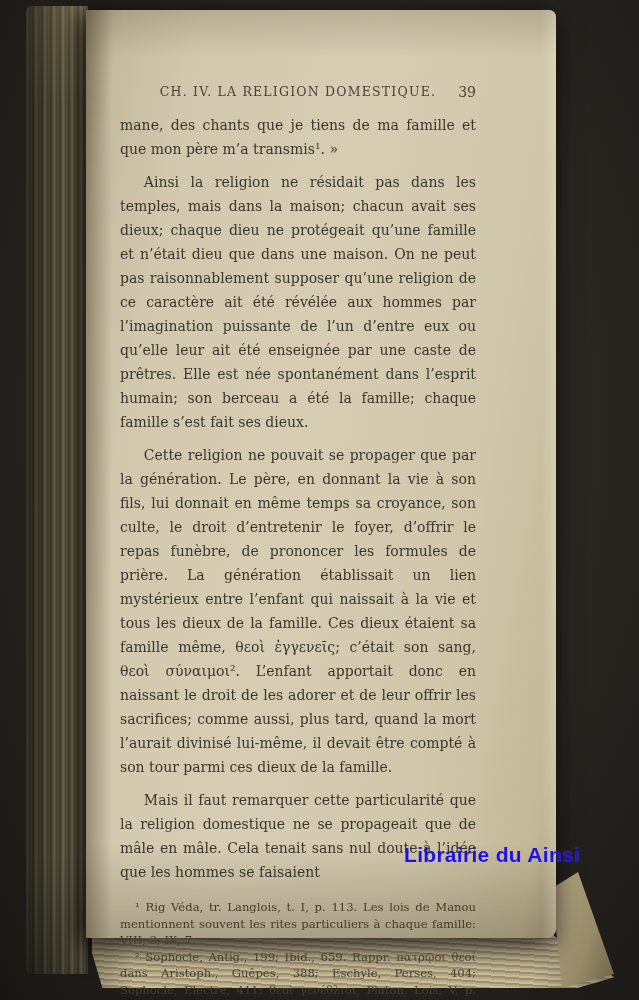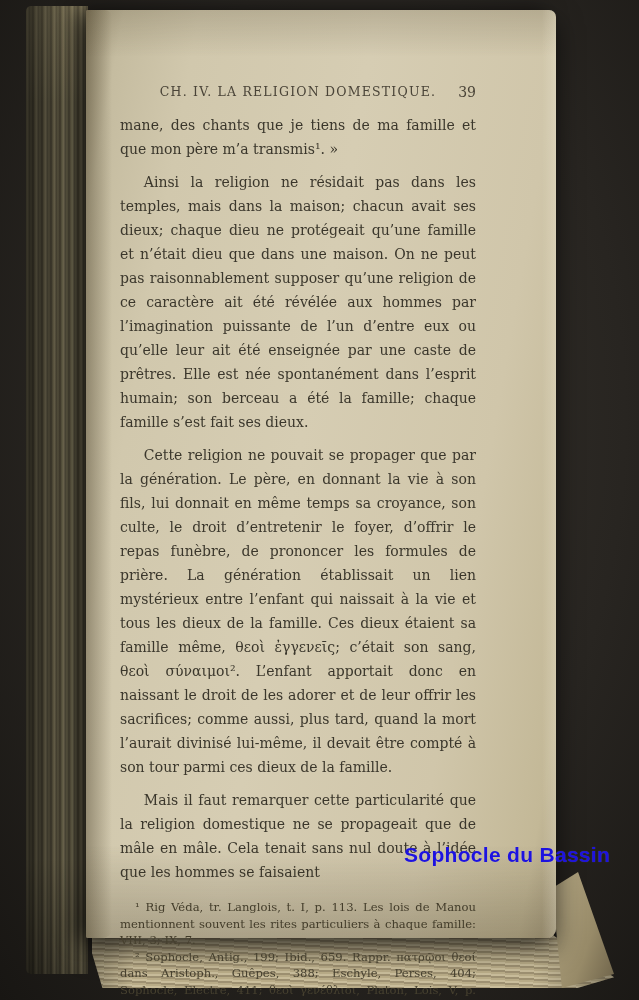--- a/index.html
+++ b/index.html
@@ -168,15 +168,15 @@
       <p class="para">Mais il faut remarquer cette particularité que la religion domestique ne se propageait que de mâle en mâle. Cela tenait sans nul doute à l’idée que les hommes se faisaient</p>
     </div>
 
     <div class="footnotes">
       <p class="footnote">¹ Rig Véda, tr. Langlois, t. I, p. 113. Les lois de Manou mentionnent souvent les rites particuliers à chaque famille: VIII, 3; IX, 7.</p>
       <p class="footnote">² Sophocle, Antig., 199; Ibid., 659. Rappr. πατρῷοι θεοί dans Aristoph., Guêpes, 388; Eschyle, Perses, 404; Sophocle, Electre, 411; θεοὶ γενέθλιοι, Platon, Lois, V, p. 729; Di generis, Ovide, Fast., II, 631.</p>
     </div>
 
   </div>
 
-  <div class="watermark">Sophocle du Bassin</div>
+  <div class="watermark">Librairie du Ainsi</div>
 
 </div>
 
 </body></html>

